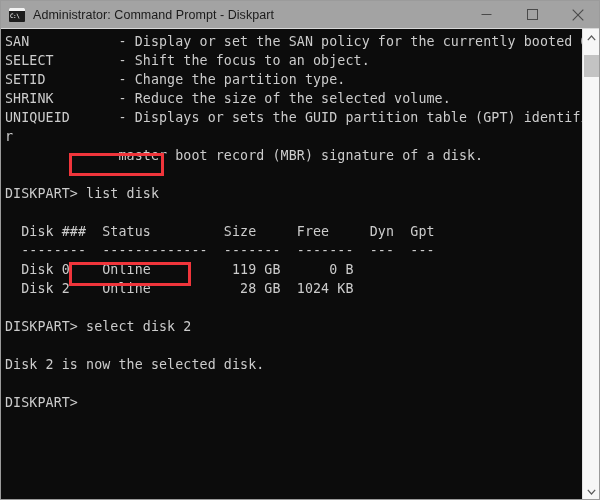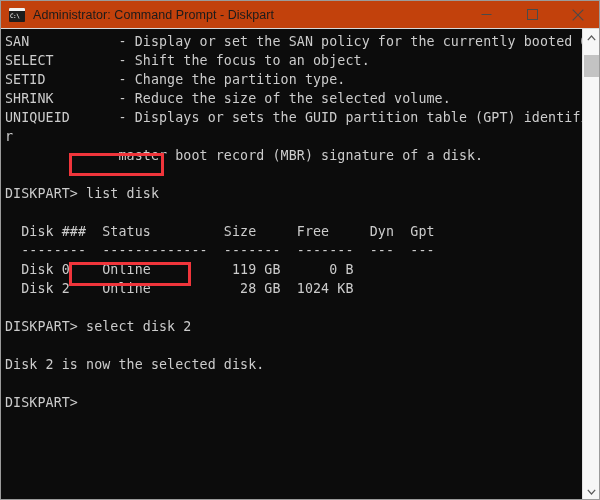--- a/index.html
+++ b/index.html
@@ -24,21 +24,21 @@
     overflow: hidden;
   }
 
   
   .titlebar {
     position: absolute;
     left: 0;
     top: 0;
     width: 600px;
     height: 28px;
-    background: #c2410c;
+    background: #a3a3a3;
     border-bottom: 1px solid #d8d8d8;
     box-sizing: border-box;
     display: flex;
     align-items: center;
   }
   .title-icon {
     width: 16px;
     height: 14px;
     margin-left: 8px;
     margin-right: 8px;

